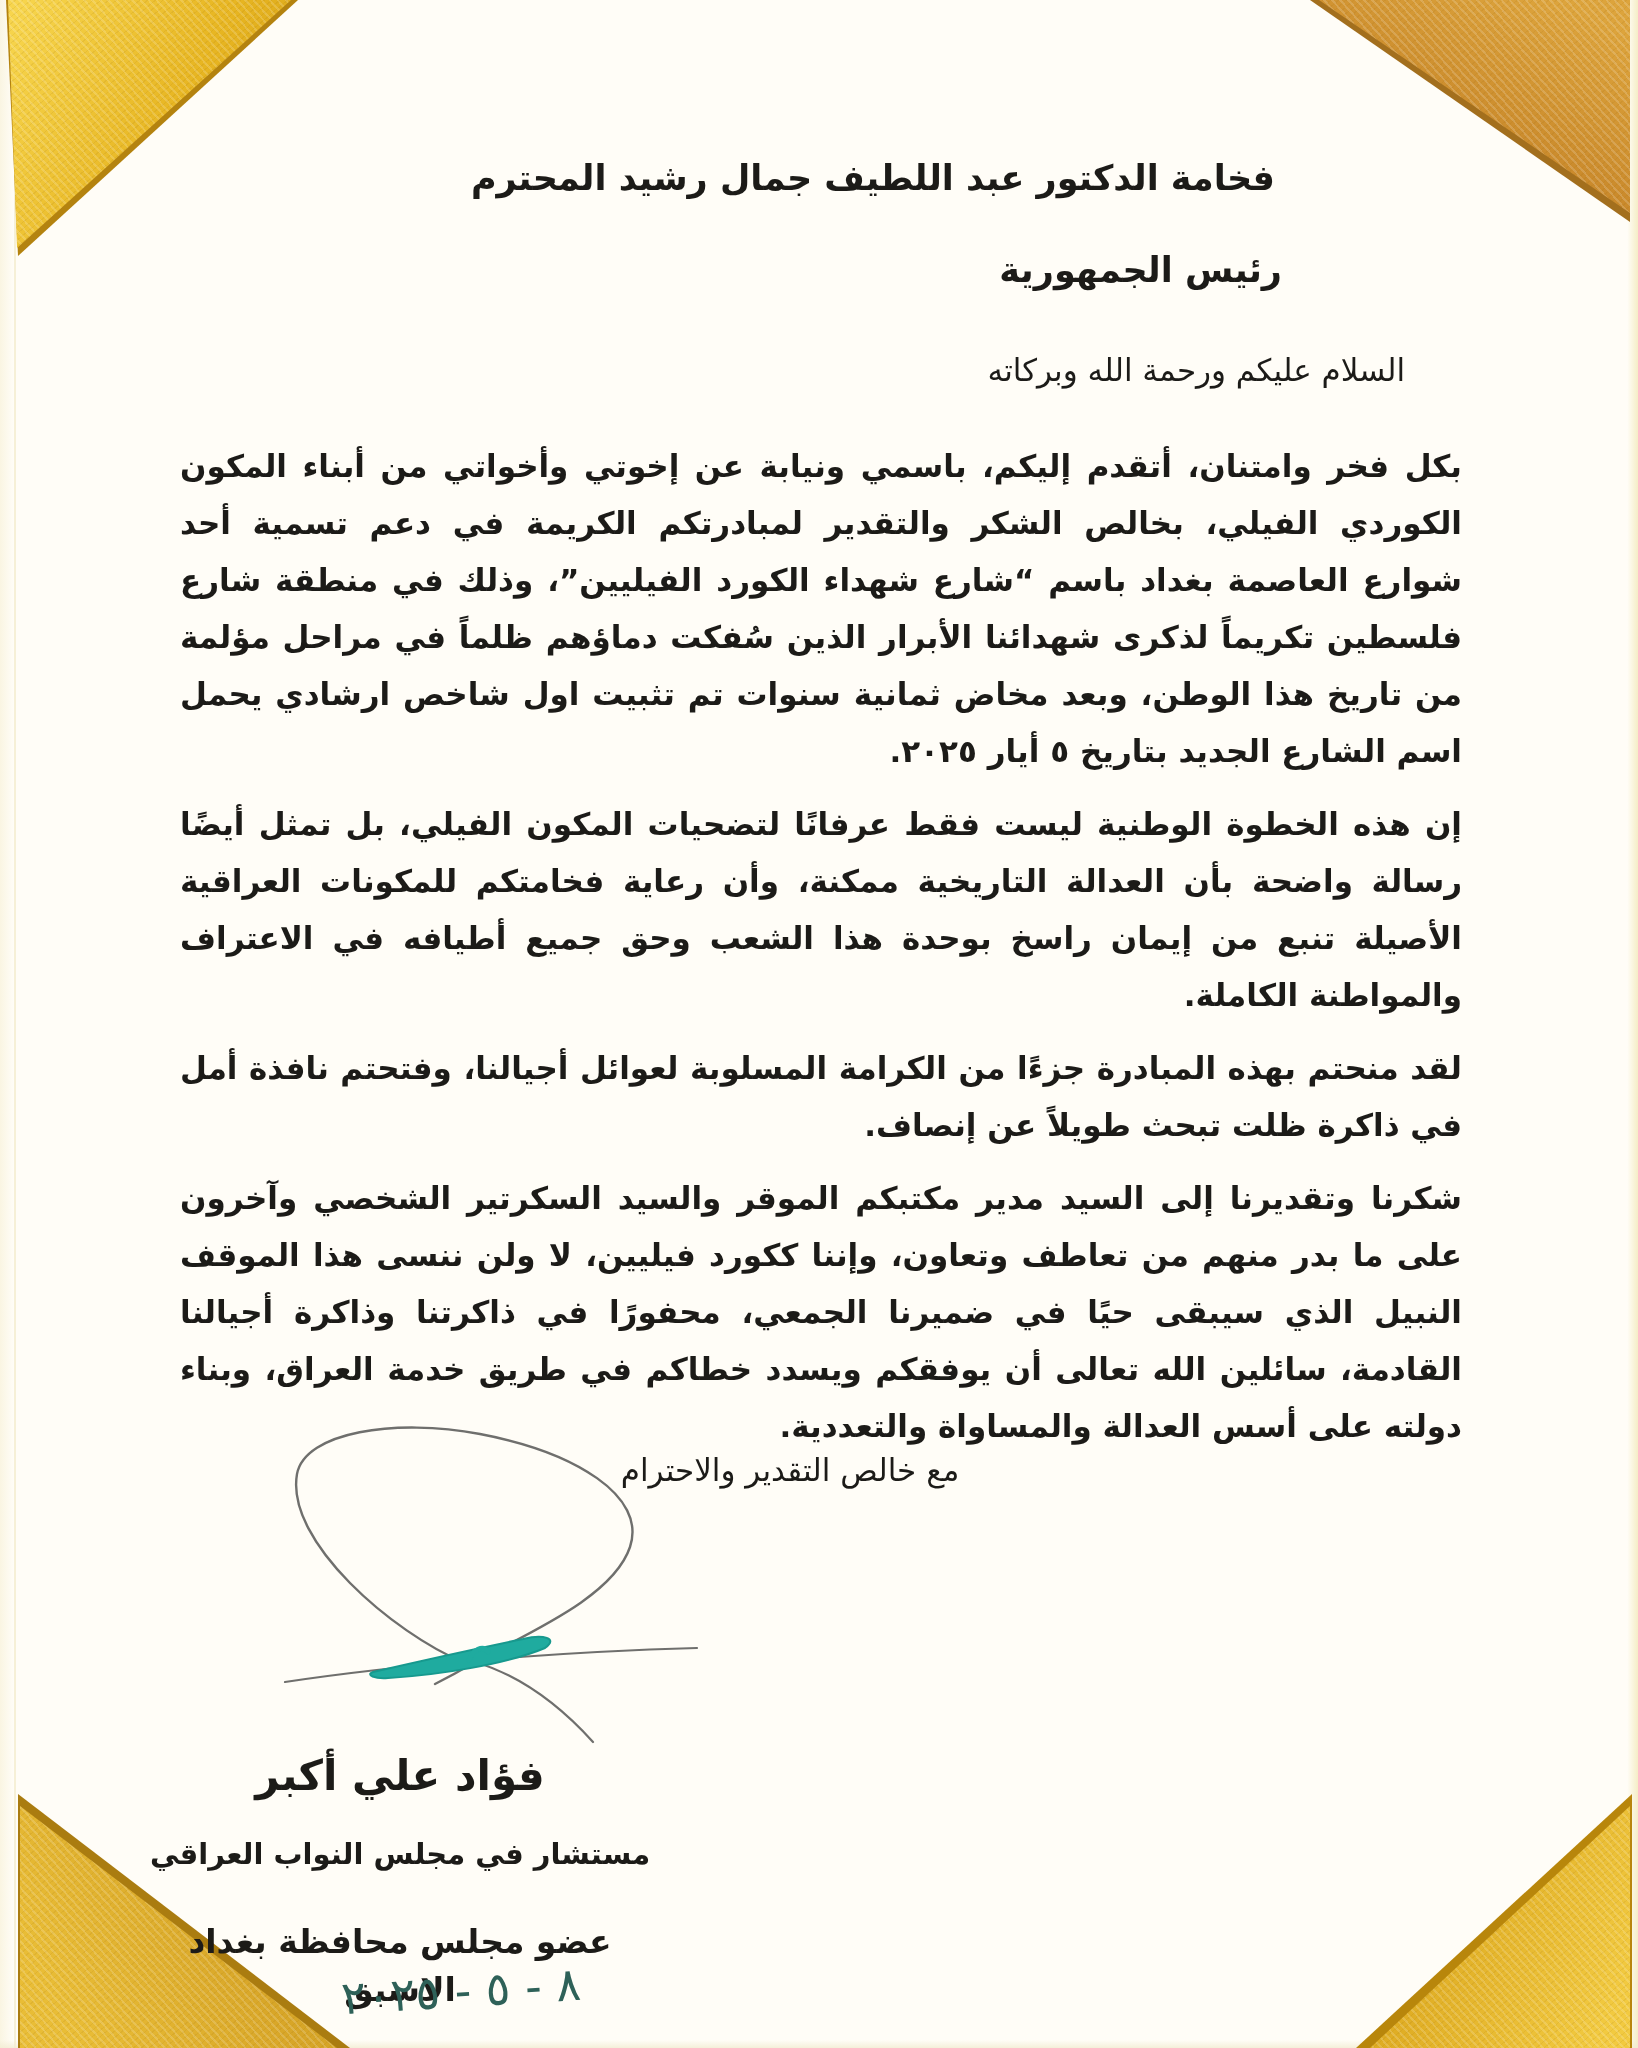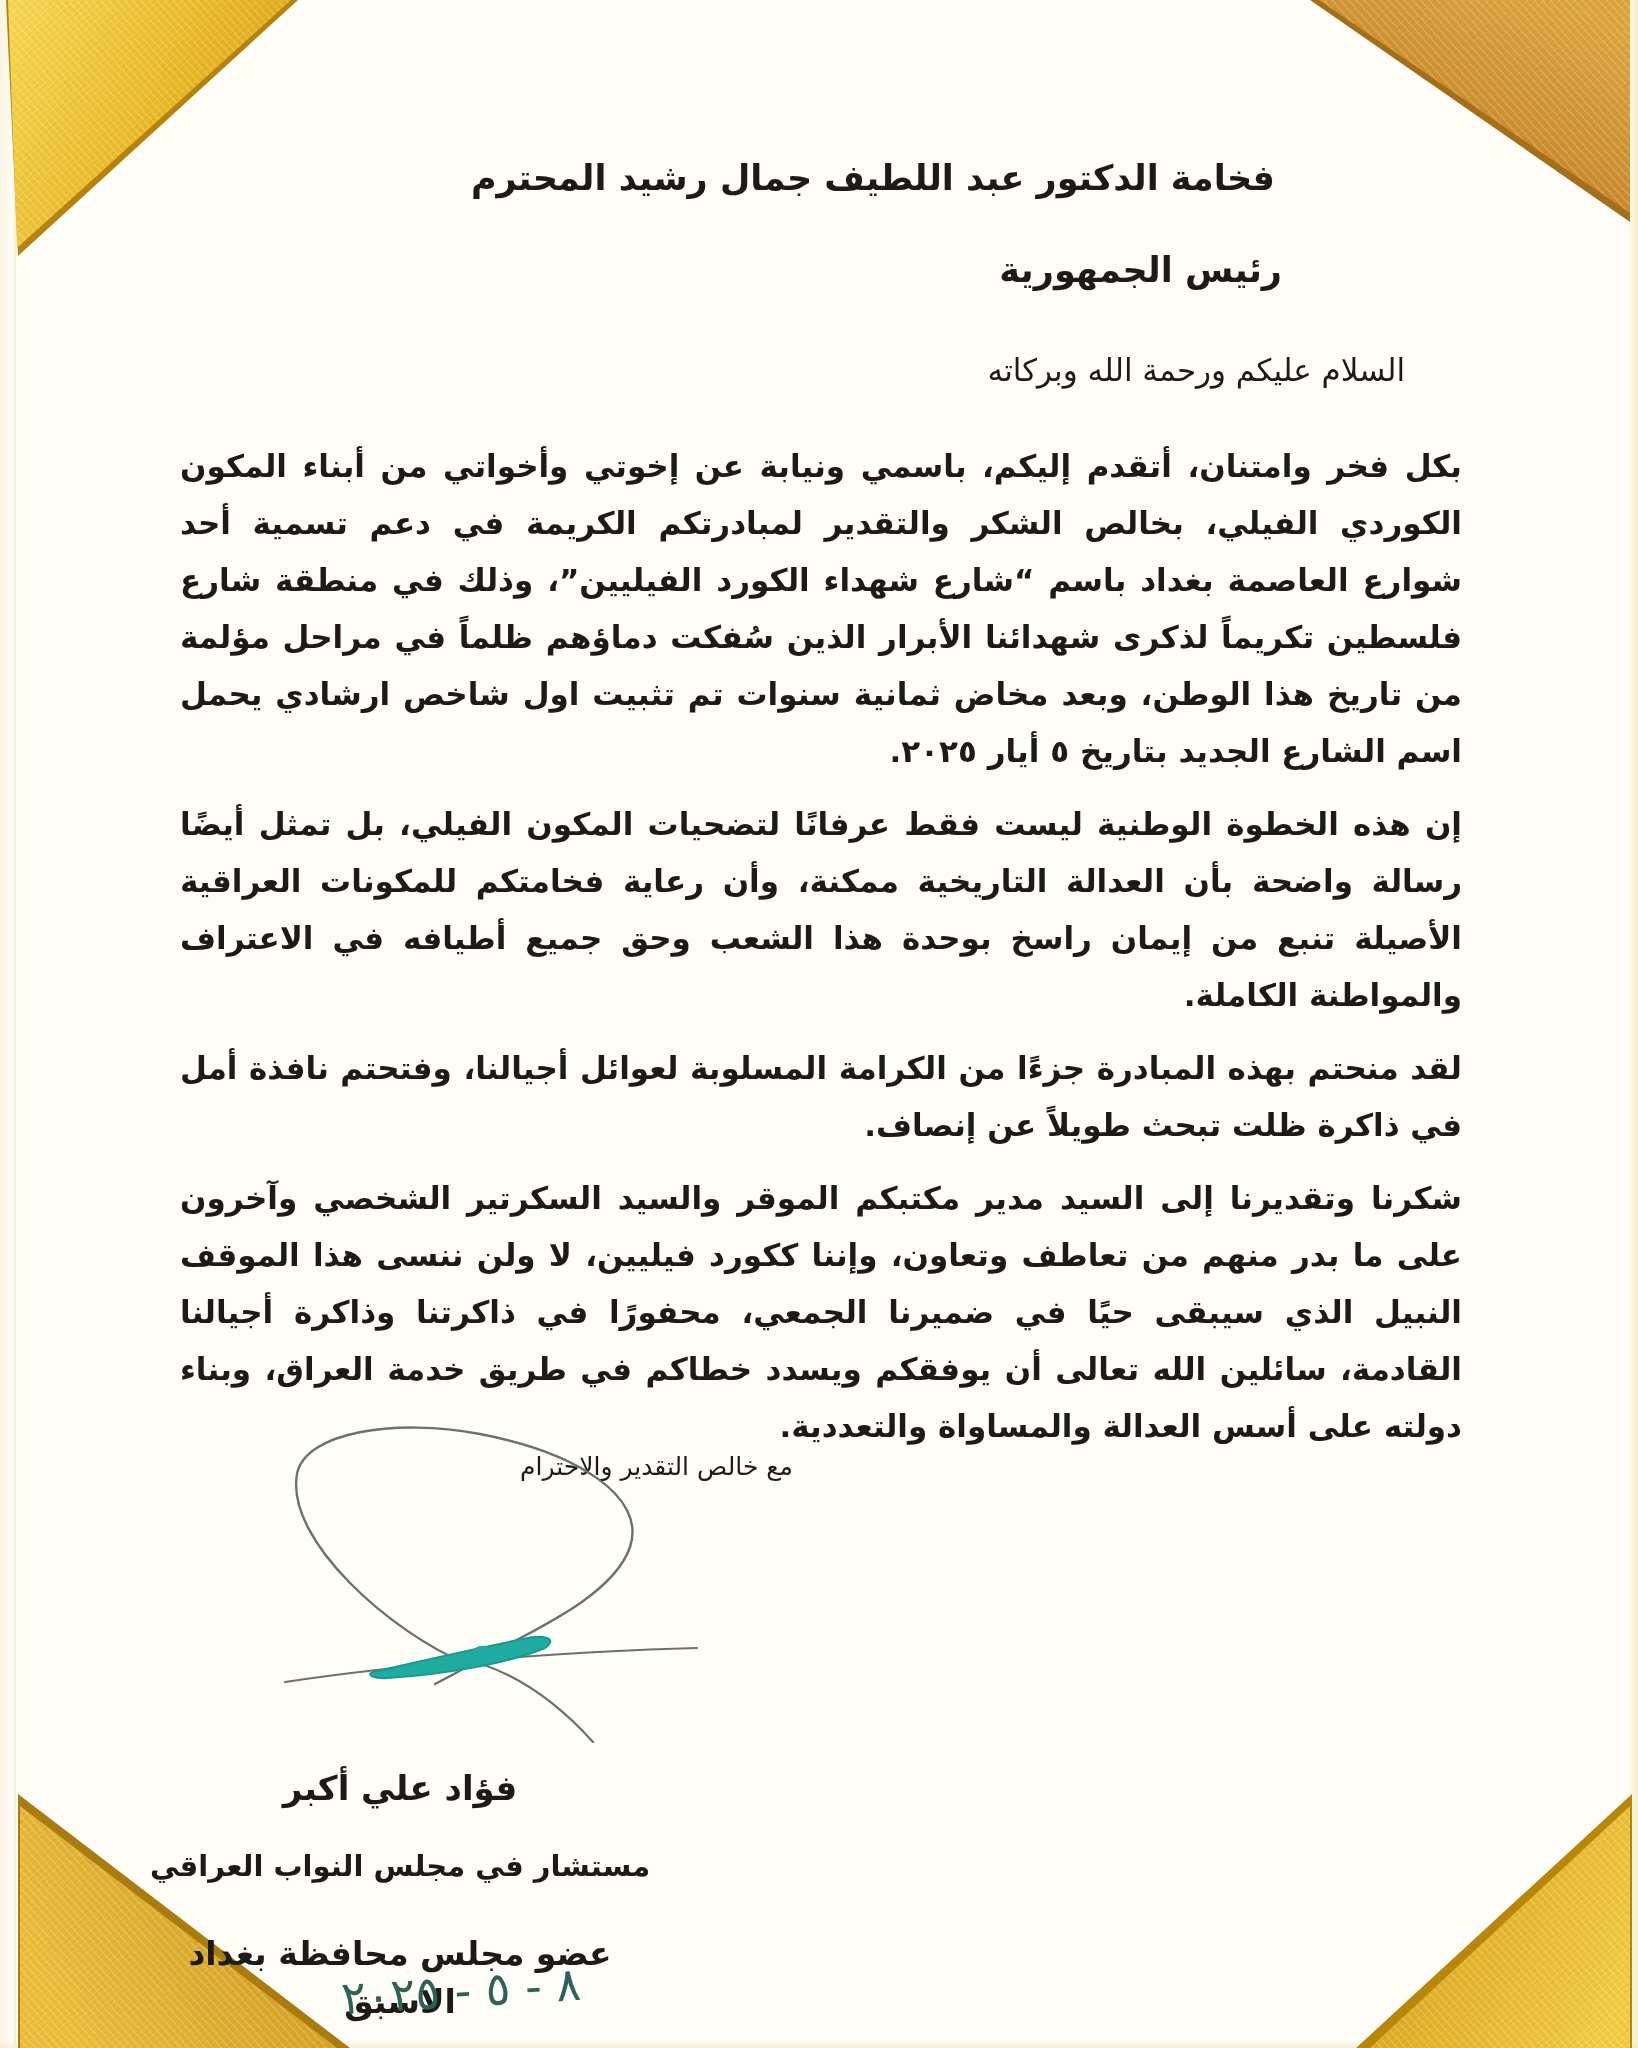--- a/index.html
+++ b/index.html
@@ -50,24 +50,24 @@
   .rtl{direction:rtl;unicode-bidi:isolate;}
   .recipient1{position:absolute;top:158px;left:108px;right:0;
     text-align:center;font-size:35px;font-weight:bold;letter-spacing:.5px;}
   .recipient2{position:absolute;top:250px;right:356px;
     font-size:35px;font-weight:bold;}
   .salutation{position:absolute;top:352px;right:233px;font-size:31px;}
   .body-text{position:absolute;top:438px;left:180px;width:1282px;
     font-size:31px;line-height:57px;text-align:justify;}
   .body-text p{margin:0 0 16px 0;font-weight:bold;}
   .closing{position:absolute;top:1452px;left:520px;width:540px;
-    text-align:left;font-size:25px;}
+    text-align:center;font-size:31px;}
   .sig-wrap{position:absolute;left:225px;top:1412px;width:500px;height:335px;}
   .name-block{position:absolute;left:140px;top:1748px;width:520px;text-align:center;}
-  .name-block .nm{font-size:34px;font-weight:bold;margin:16px 0 30px 0;line-height:48px;}
+  .name-block .nm{font-size:42px;font-weight:bold;margin:4px 0 30px 0;line-height:48px;}
   .name-block .t1{font-size:29px;font-weight:bold;margin:0 0 40px 0;line-height:48px;}
   .name-block .t2{font-size:33px;font-weight:bold;margin:0;line-height:48px;}
   .hand-date{position:absolute;left:238px;top:1964px;width:446px;text-align:center;
     font-size:46px;color:#2e6158;letter-spacing:3px;
     transform:rotate(-3.5deg);}
 </style>
 </head>
 <body>
 
 <div class="edge-left"></div>

